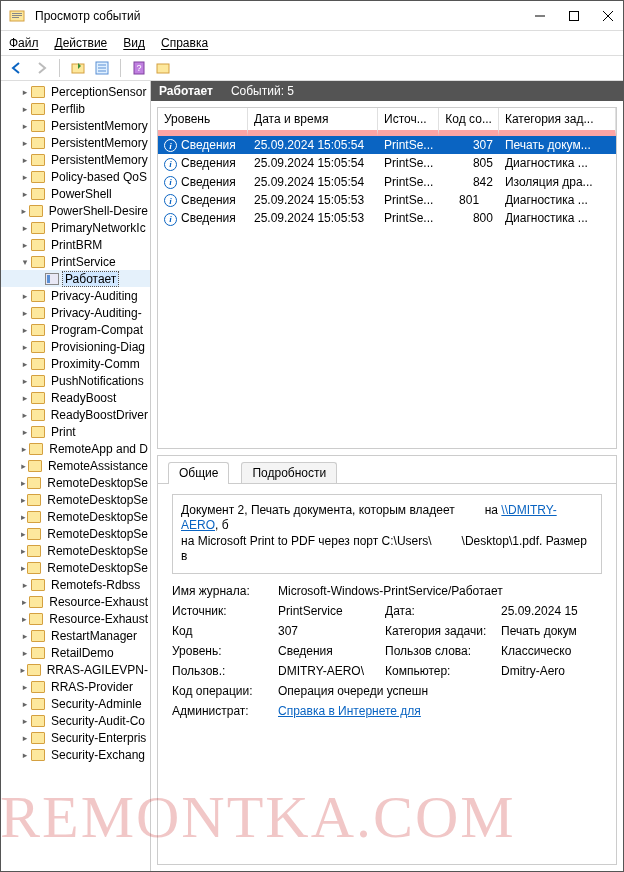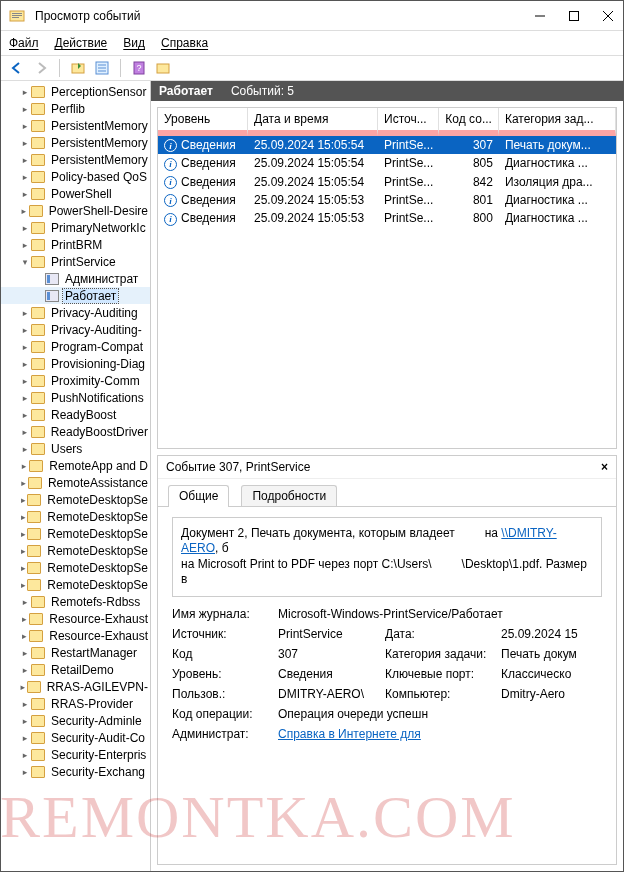--- a/index.html
+++ b/index.html
@@ -183,25 +183,20 @@
         <div class="tree-item" style="padding-left: 18px;">
           <span class="tree-expander">▸</span>
           <span class="tree-folder"></span>
           <span class="tree-label">PrintBRM</span>
         </div>
         <div class="tree-item" style="padding-left: 18px;">
           <span class="tree-expander">▾</span>
           <span class="tree-folder"></span>
           <span class="tree-label">PrintService</span>
         </div>
-        <div class="tree-item" style="padding-left: 32px;">
-          <span class="tree-expander"></span>
-          <span class="tree-icon-log"></span>
-          <span class="tree-label">Администрат</span>
-        </div>
         <div class="tree-item selected" style="padding-left: 32px;">
           <span class="tree-expander"></span>
           <span class="tree-icon-log"></span>
           <span class="tree-label">Работает</span>
         </div>
         <div class="tree-item" style="padding-left: 18px;">
           <span class="tree-expander">▸</span>
           <span class="tree-folder"></span>
           <span class="tree-label">Privacy-Auditing</span>
         </div>
@@ -236,21 +231,21 @@
           <span class="tree-label">ReadyBoost</span>
         </div>
         <div class="tree-item" style="padding-left: 18px;">
           <span class="tree-expander">▸</span>
           <span class="tree-folder"></span>
           <span class="tree-label">ReadyBoostDriver</span>
         </div>
         <div class="tree-item" style="padding-left: 18px;">
           <span class="tree-expander">▸</span>
           <span class="tree-folder"></span>
-          <span class="tree-label">Users</span>
+          <span class="tree-label">Print</span>
         </div>
         <div class="tree-item" style="padding-left: 18px;">
           <span class="tree-expander">▸</span>
           <span class="tree-folder"></span>
           <span class="tree-label">RemoteApp and D</span>
         </div>
         <div class="tree-item" style="padding-left: 18px;">
           <span class="tree-expander">▸</span>
           <span class="tree-folder"></span>
           <span class="tree-label">RemoteAssistance</span>
@@ -376,39 +371,35 @@
               <div class="c-lvl"><span class="info-ico">i</span>Сведения</div>
               <div class="c-dt">25.09.2024 15:05:54</div>
               <div class="c-src">PrintSe...</div>
               <div class="c-code" style="text-align:right">842</div>
               <div>Изоляция дра...</div>
             </div>
             <div class="list-row">
               <div class="c-lvl"><span class="info-ico">i</span>Сведения</div>
               <div class="c-dt">25.09.2024 15:05:53</div>
               <div class="c-src">PrintSe...</div>
-              <div class="c-code" style="text-align:right">801</div>
+              <div class="c-code" style="text-align:center">801</div>
               <div>Диагностика ...</div>
             </div>
             <div class="list-row">
               <div class="c-lvl"><span class="info-ico">i</span>Сведения</div>
               <div class="c-dt">25.09.2024 15:05:53</div>
               <div class="c-src">PrintSe...</div>
               <div class="c-code" style="text-align:right">800</div>
               <div>Диагностика ...</div>
             </div>
           </div>
         <div class="list-spacer"></div>
       </div>
 
       <div class="detail-panel">
-        <div class="detail-hdr">
-          <span>Событие 307, PrintService</span>
-          <span style="font-weight:bold;cursor:default">×</span>
-        </div>
         <div class="tabs">
           <div class="tab active">Общие</div>
           <div class="tab inactive">Подробности</div>
         </div>
         <div class="detail-body">
           <div class="desc-box">
             <span>Документ 2, Печать документа, которым владеет</span>&nbsp;&nbsp;&nbsp;&nbsp;&nbsp;&nbsp;&nbsp;&nbsp;&nbsp;<span>на</span> <span class="link">\\DMITRY-AERO</span>, б<br>
             <span>на Microsoft Print to PDF через порт C:\Users\</span>&nbsp;&nbsp;&nbsp;&nbsp;&nbsp;&nbsp;&nbsp;&nbsp;&nbsp;<span>\Desktop\1.pdf.  Размер в</span><br>
           </div>
           <div class="props">
@@ -417,21 +408,21 @@
             <div>Источник:</div>
               <div>PrintService</div>
               <div>Дата:</div>
               <div>25.09.2024 15</div>
             <div>Код</div>
               <div>307</div>
               <div>Категория задачи:</div>
               <div>Печать докум</div>
             <div>Уровень:</div>
               <div>Сведения</div>
-              <div>Ключевые порт:</div>
+              <div>Пользов слова:</div>
               <div>Классическо</div>
             <div>Пользов.:</div>
               <div>DMITRY-AERO\</div>
               <div>Компьютер:</div>
               <div>Dmitry-Aero</div>
             <div>Код операции:</div>
               <div style="grid-column:2/5">Операция очереди успешн</div>
             <div>Администрат:</div>
               <div style="grid-column:2/5"><span class="link">Справка в Интернете для</span></div>
           </div>

